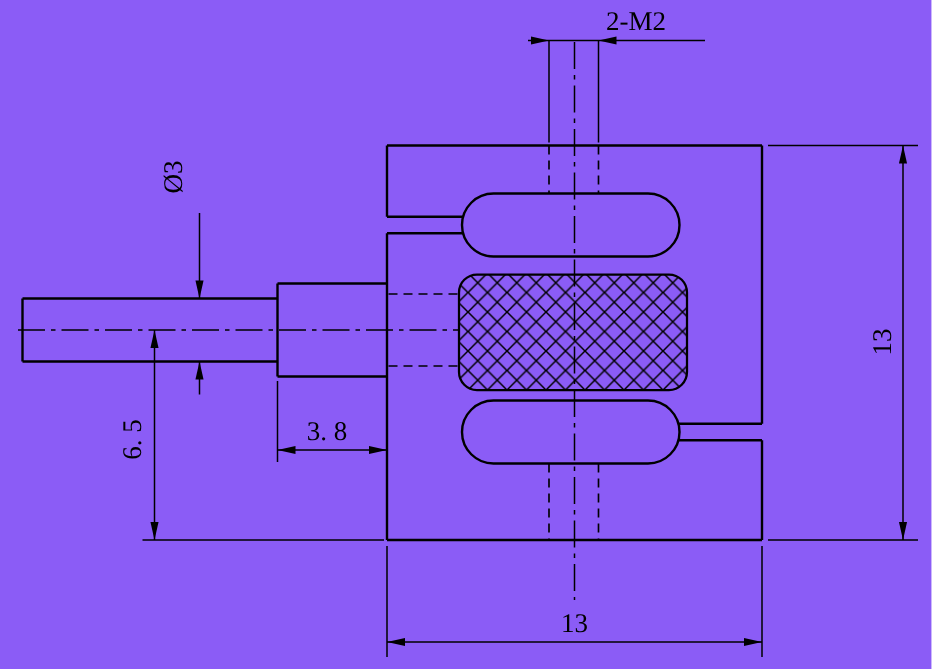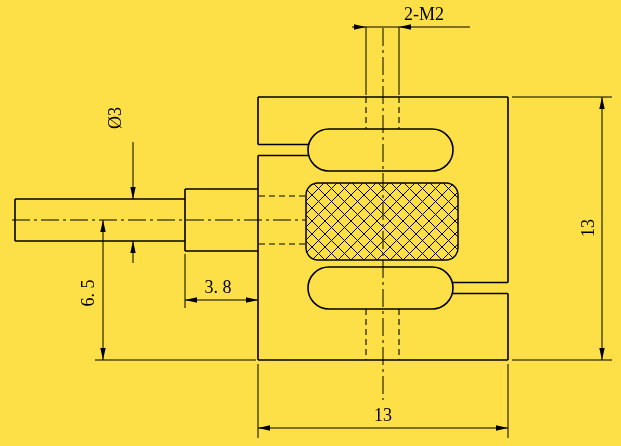--- a/index.html
+++ b/index.html
@@ -4,21 +4,21 @@
 <style>
   html, body {
     margin: 0;
     padding: 0;
     background: #ffffff;
   }
   #stage {
     position: relative;
     width: 621px;
     height: 446px;
-    background: #fde047;
+    background: #8b5cf6;
     overflow: hidden;
   }
   svg {
     position: absolute;
     left: 0;
     top: 0;
   }
   .obj {            
     stroke: #000000;
     stroke-width: 1.6;

